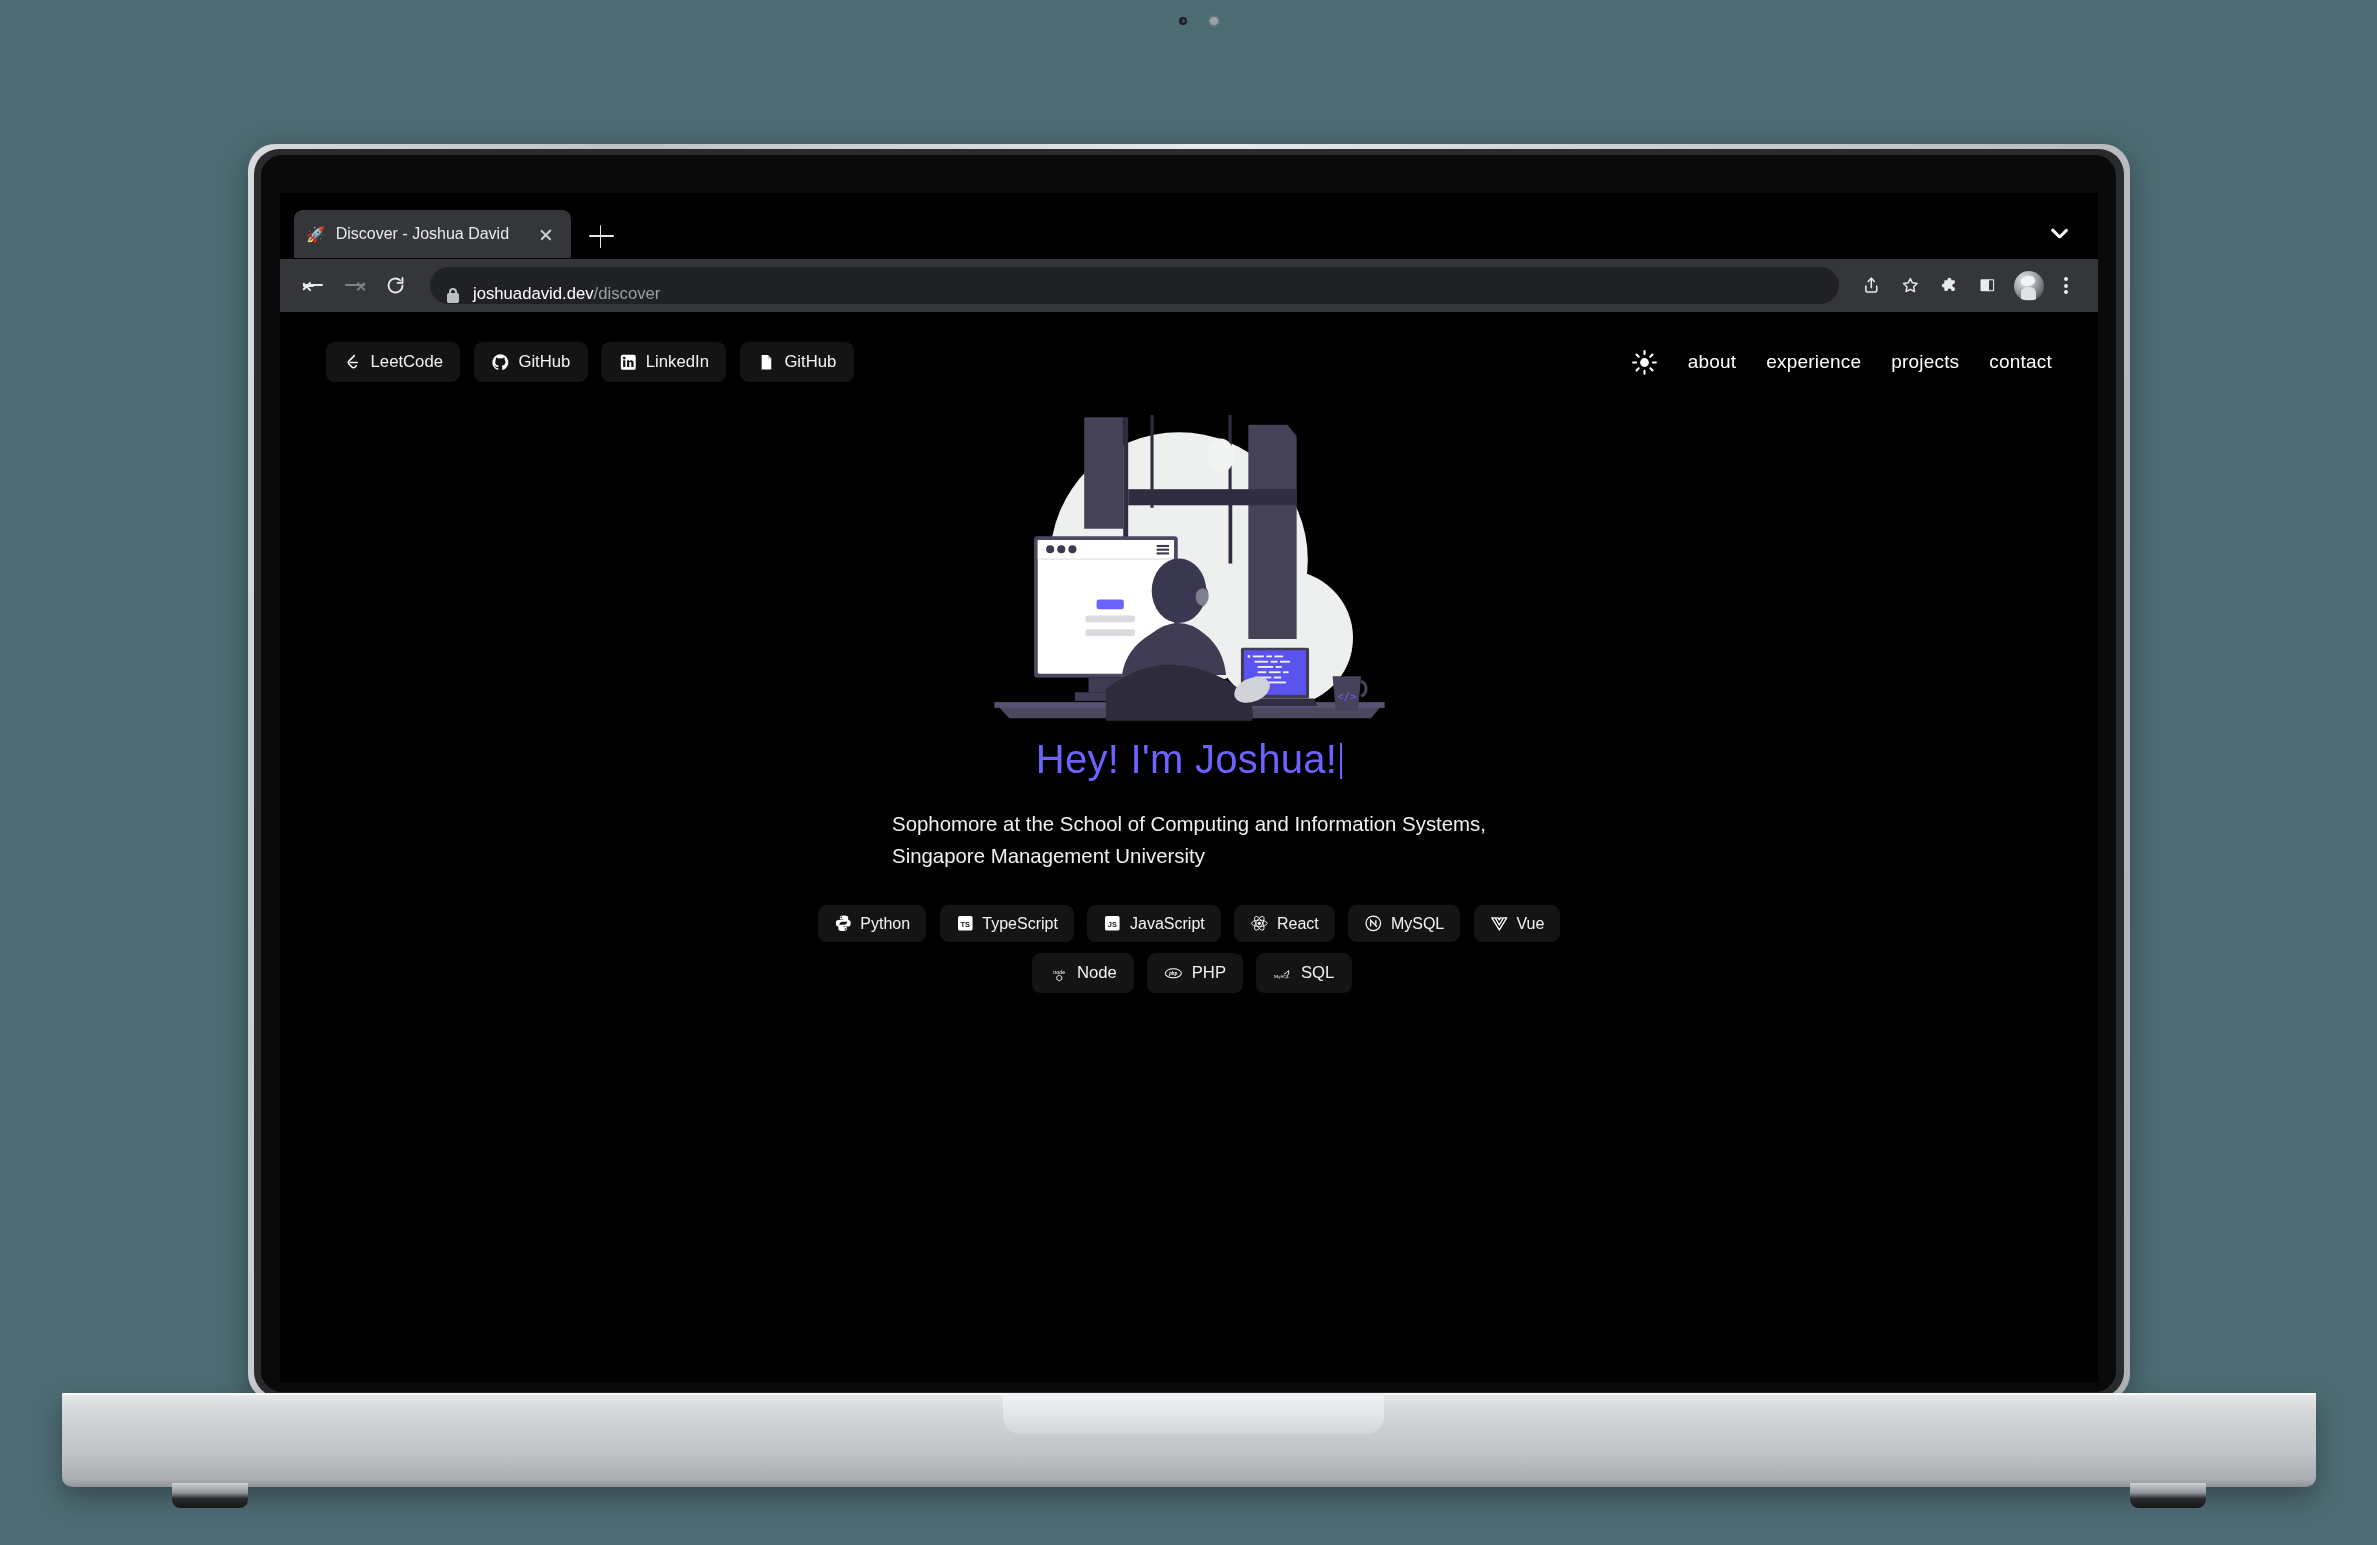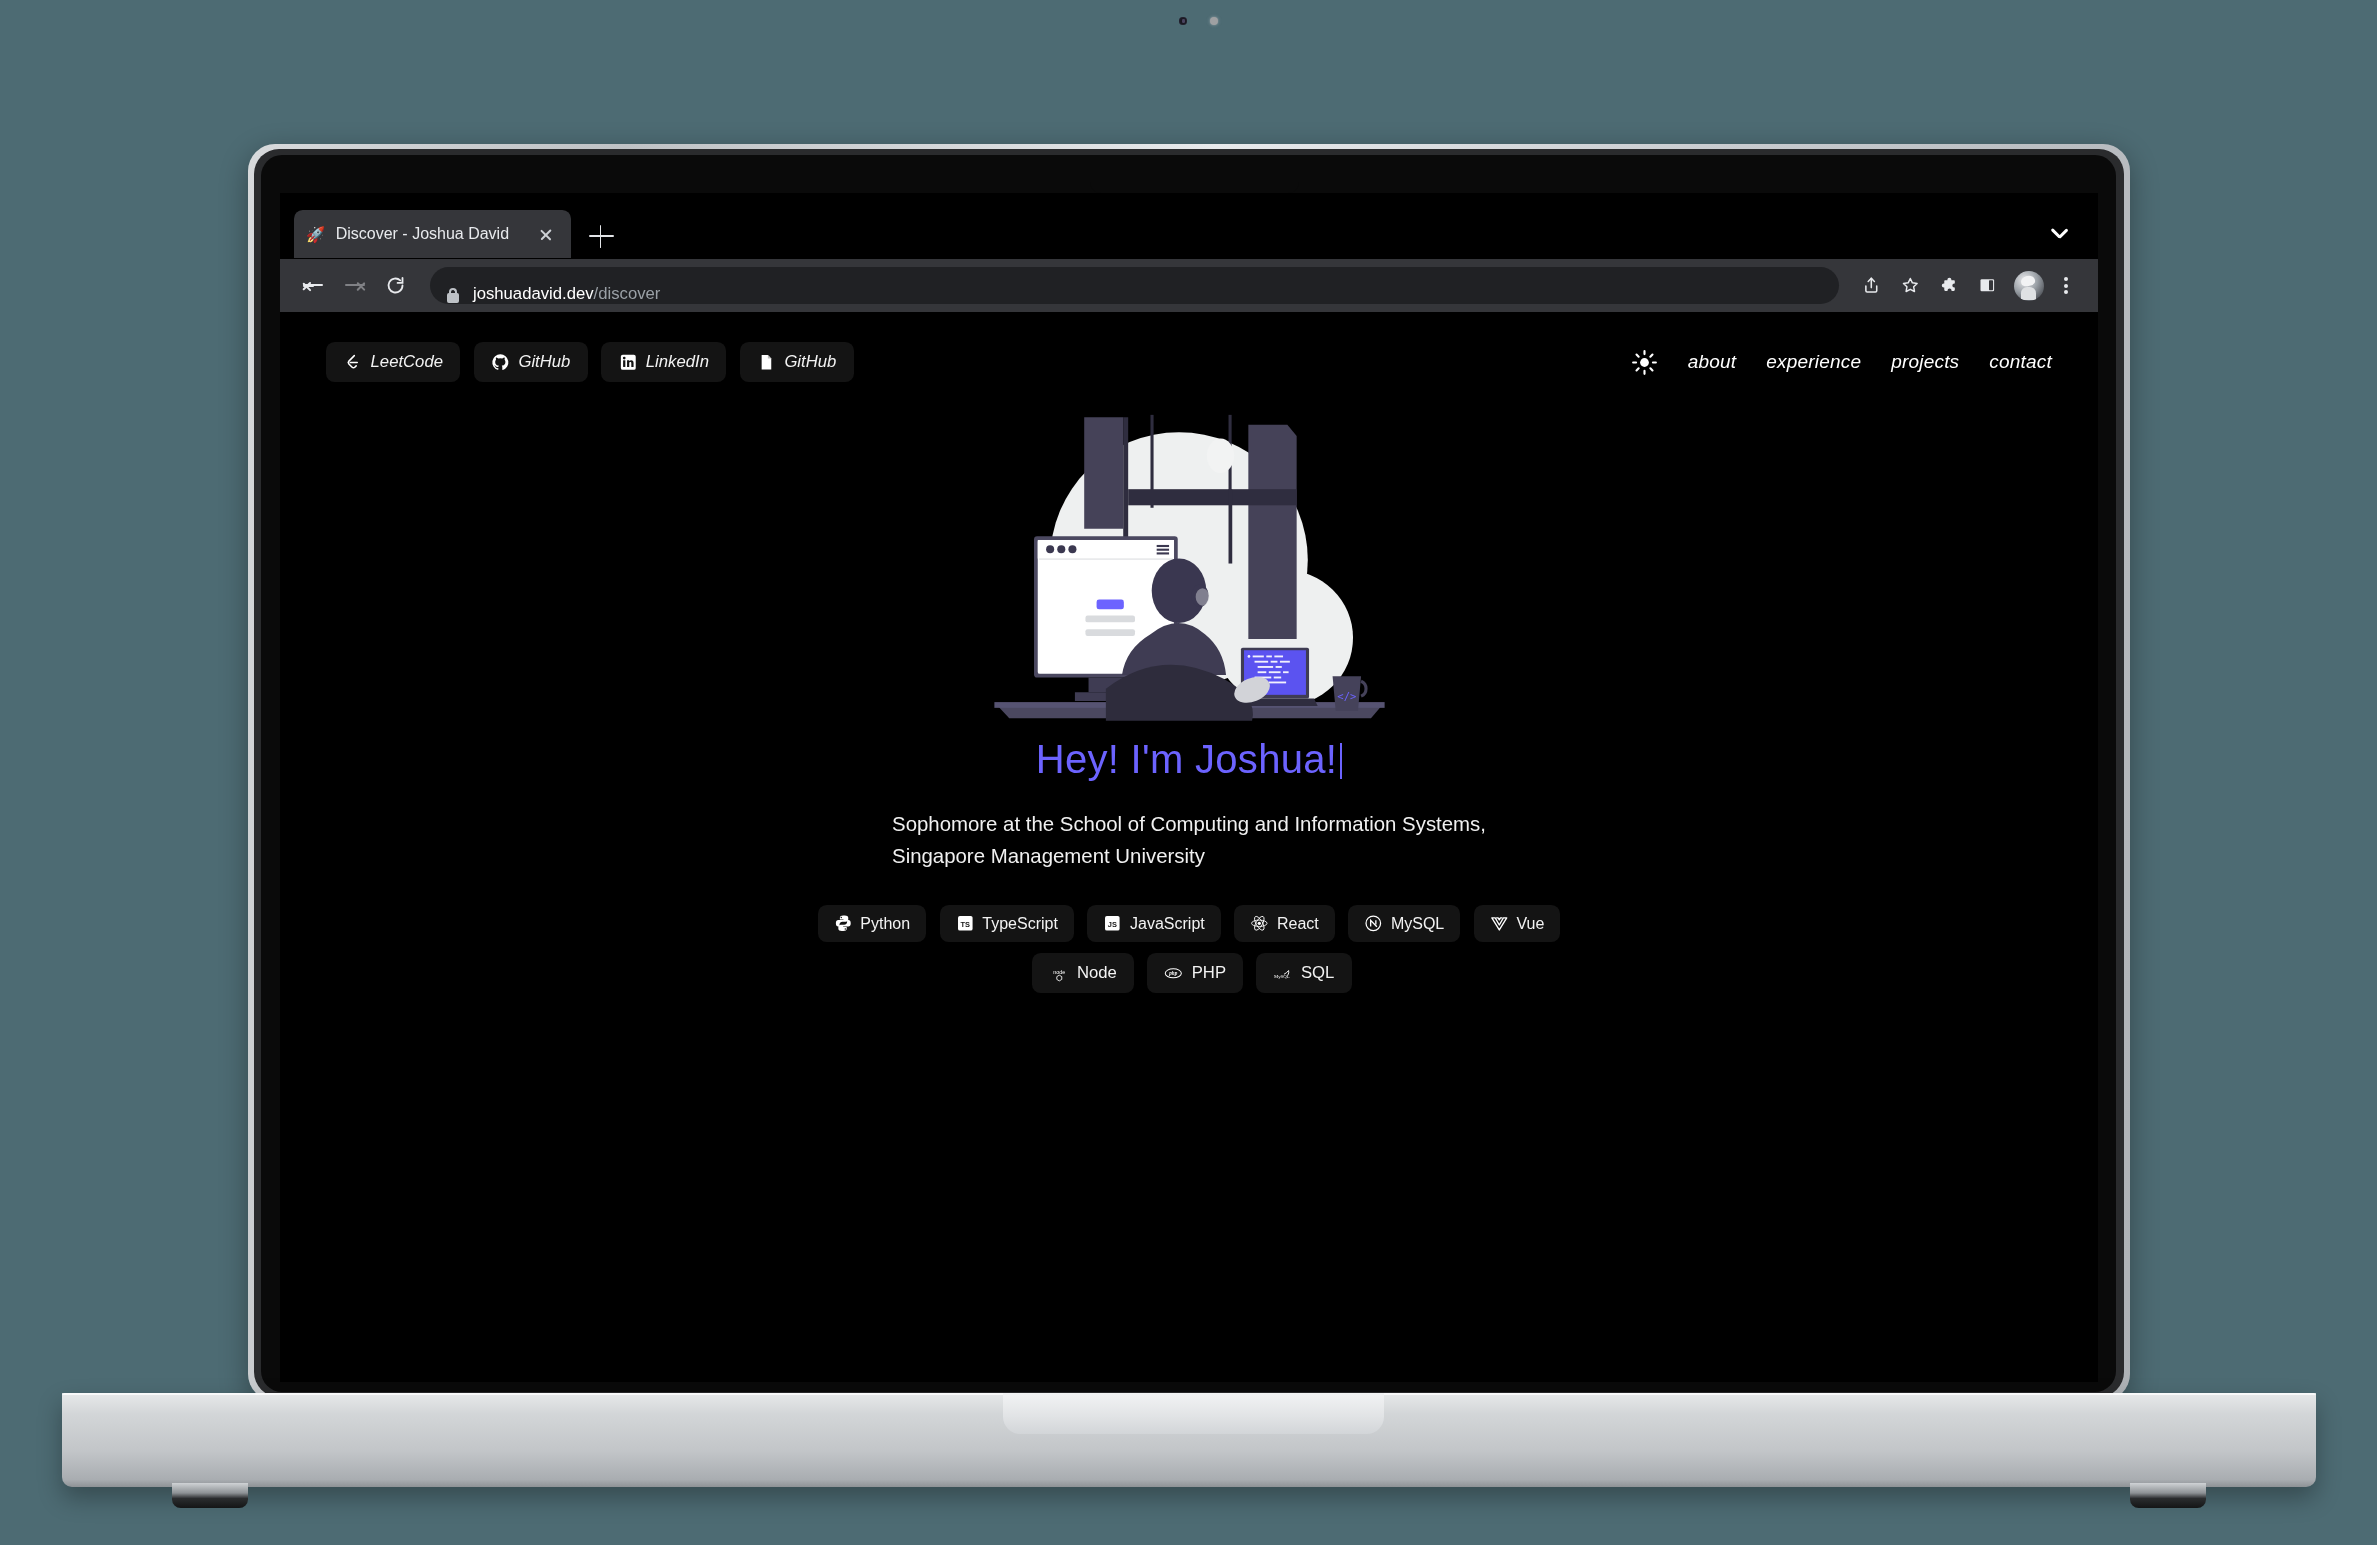--- a/index.html
+++ b/index.html
@@ -177,31 +177,31 @@
     position:relative;
     height:calc(1189px - 66px - 53px);
     background:#000; overflow:hidden;
   }
 
   
   .sitenav{
     position:absolute; left:0; right:0; top:23.5px; height:53px;
     display:flex; align-items:center; padding:0 46px;
   }
-  .social-group{ display:flex; gap:13.6px;font-style:italic; }
+  .social-group{ display:flex; gap:13.6px; }
   .chip{
     display:inline-flex; align-items:center; gap:8.7px;
     height:40px; padding:0 17.3px;
     background:#141414; border-radius:8.7px;
     color:#f3f3f3; font-size:16.7px; white-space:nowrap;
   }
   .chip .gi{ width:18.6px; height:18.6px; flex:none; display:flex; align-items:flex-end; justify-content:center; }
   .chip .gi svg{ width:18.6px; height:18.6px; display:block; }
 
-  .nav-right{ margin-left:auto; display:flex; align-items:center; gap:30px;font-style:italic; }
+  .nav-right{ margin-left:auto; display:flex; align-items:center; gap:30px; }
   .sun{ width:27px; height:27px; position:relative; }
   .nav-link{ color:#fff; font-size:19px; letter-spacing:0.2px; }
 
   
   .hero{
     position:absolute; left:0; right:0; top:99px;
     display:flex; flex-direction:column; align-items:center;
   }
   .illus{ width:415px; height:310px; }
   .headline{

